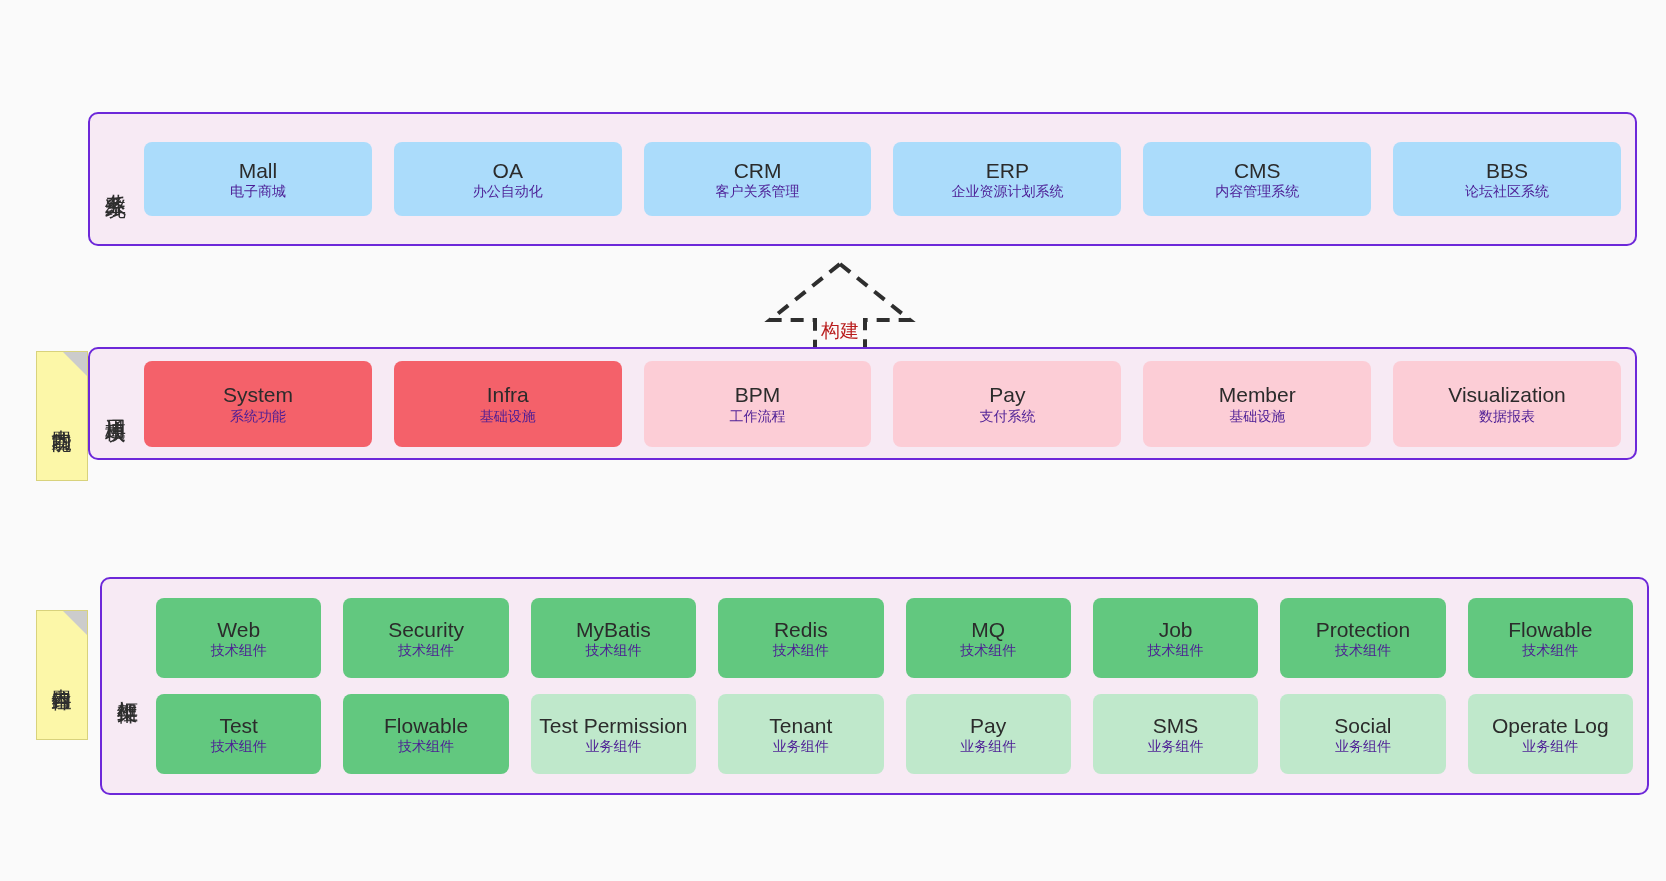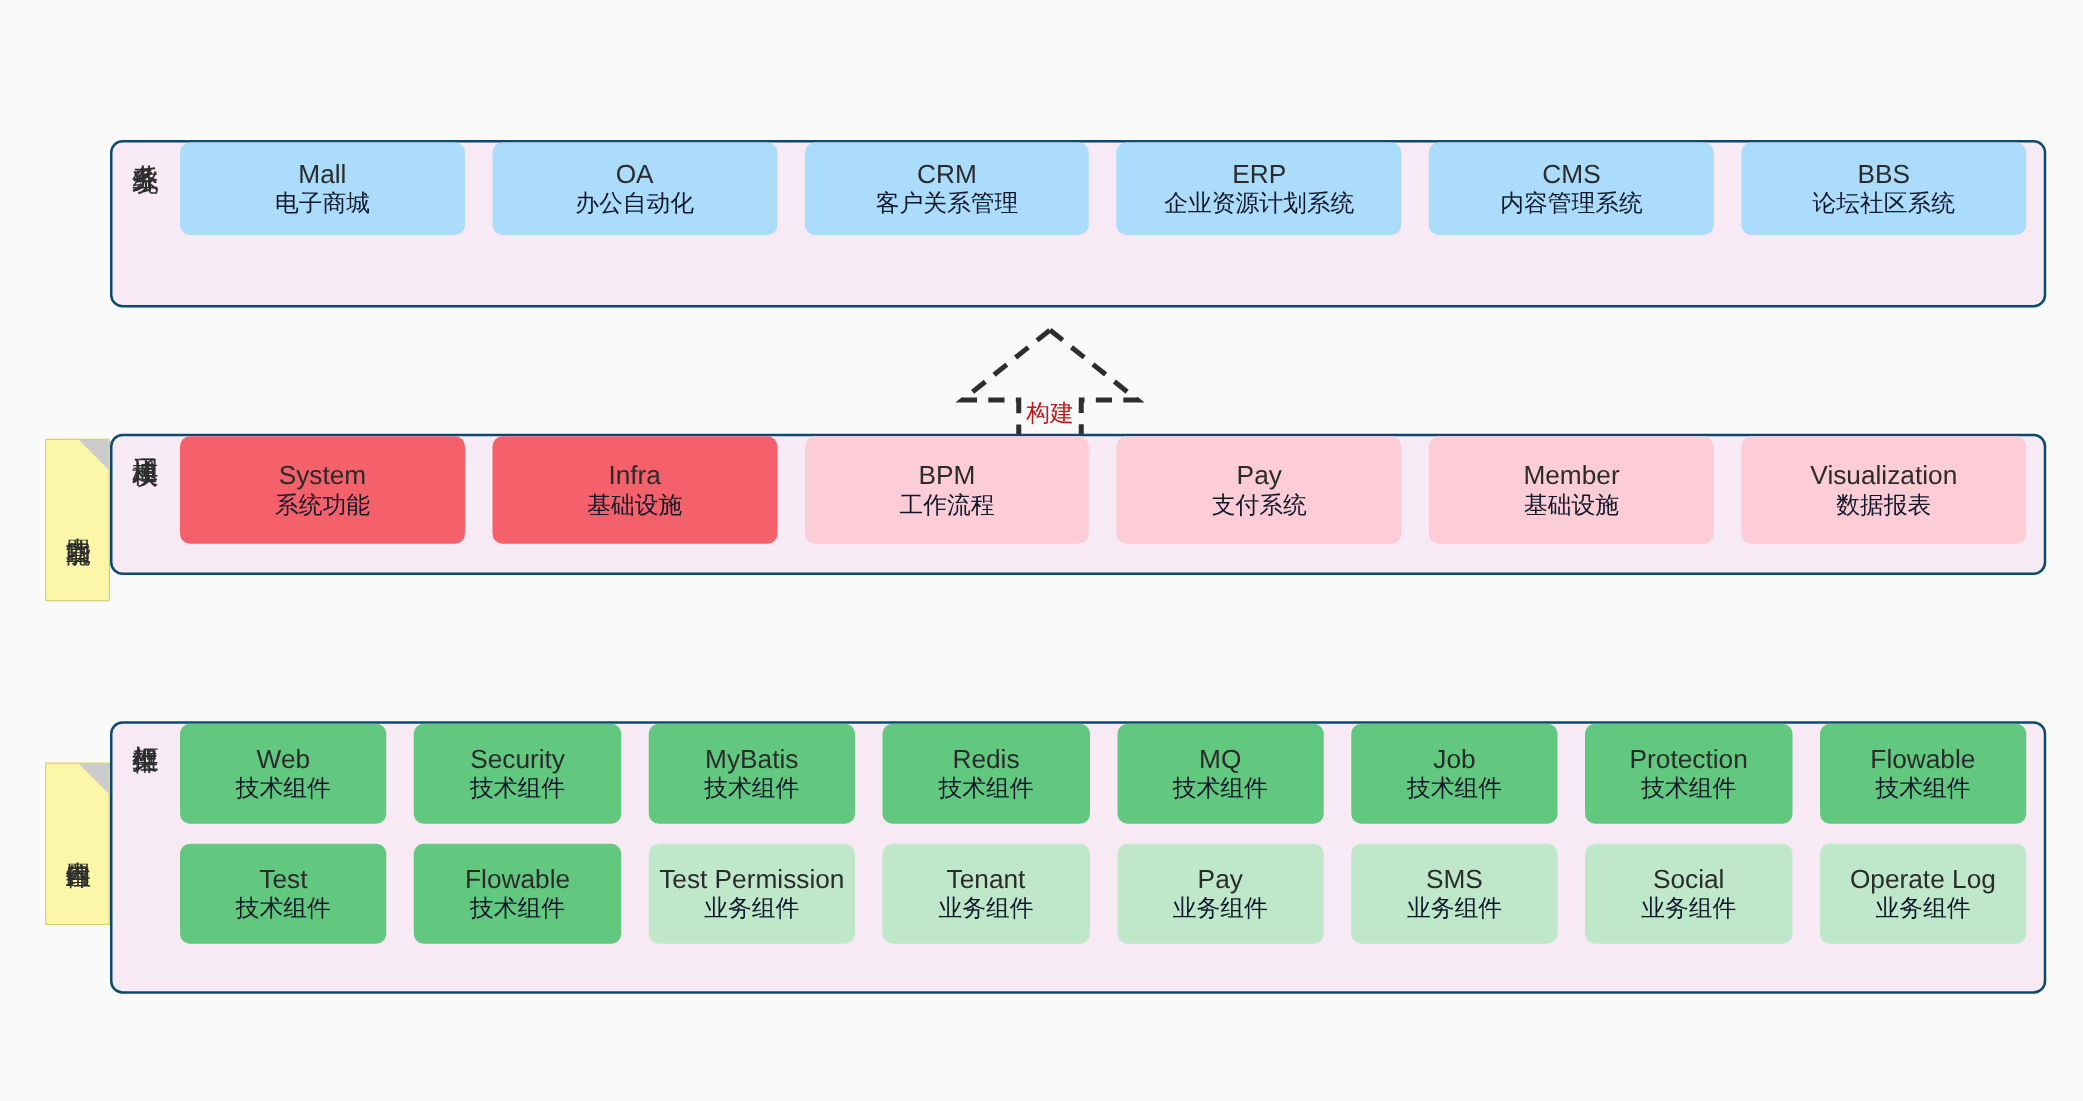--- a/index.html
+++ b/index.html
@@ -19,24 +19,24 @@
   .canvas {
     position: absolute;
     inset: 0;
   }
 
   
   .layer {
     position: absolute;
     box-sizing: border-box;
     background: #f7eaf4;
-    border: 2px solid #0c4a6e;
+    border: 2px solid #6d28d9;
     border-radius: 10px;
     display: flex;
-    align-items: flex-start;
+    align-items: center;
   }
 
   .layer-title {
     flex: 0 0 auto;
     width: 50px;
     display: flex;
     align-items: center;
     justify-content: center;
     font-size: 21px;
     line-height: 1.18;
@@ -73,35 +73,35 @@
     justify-content: center;
     text-align: center;
     line-height: 1.22;
     padding: 6px 4px;
   }
   .card .en {
     font-size: 21px;
     color: #2b2b2b;
   }
   .card .cn {
-    font-size: 19px;
-    color: #0f172a;
+    font-size: 14px;
+    color: #4c1d95;
   }
 
   
   .c-blue        { background: #abdcfb; }
   .c-red         { background: #f4616a; }
   .c-pink        { background: #fccdd6; }
   .c-green       { background: #62c87f; }
   .c-lightgreen  { background: #bfe8cb; }
 
   
   #layer-business { left: 88px;  top: 112px; width: 1549px; height: 134px; }
   #layer-modules  { left: 88px;  top: 347px; width: 1549px; height: 113px; }
-  #layer-framework{ left: 88px;  top: 577px; width: 1549px; height: 218px; }
+  #layer-framework{ left: 100px;  top: 577px; width: 1549px; height: 218px; }
 
   #layer-business  .layer-body { padding-left: 4px; }
   #layer-modules   .layer-body { padding-left: 4px; }
   #layer-framework .layer-body { padding-left: 4px; }
 
   #layer-business  .row .card { height: 74px; }
   #layer-modules   .row .card { height: 86px; }
   #layer-framework .row .card { height: 80px; }
 
   

